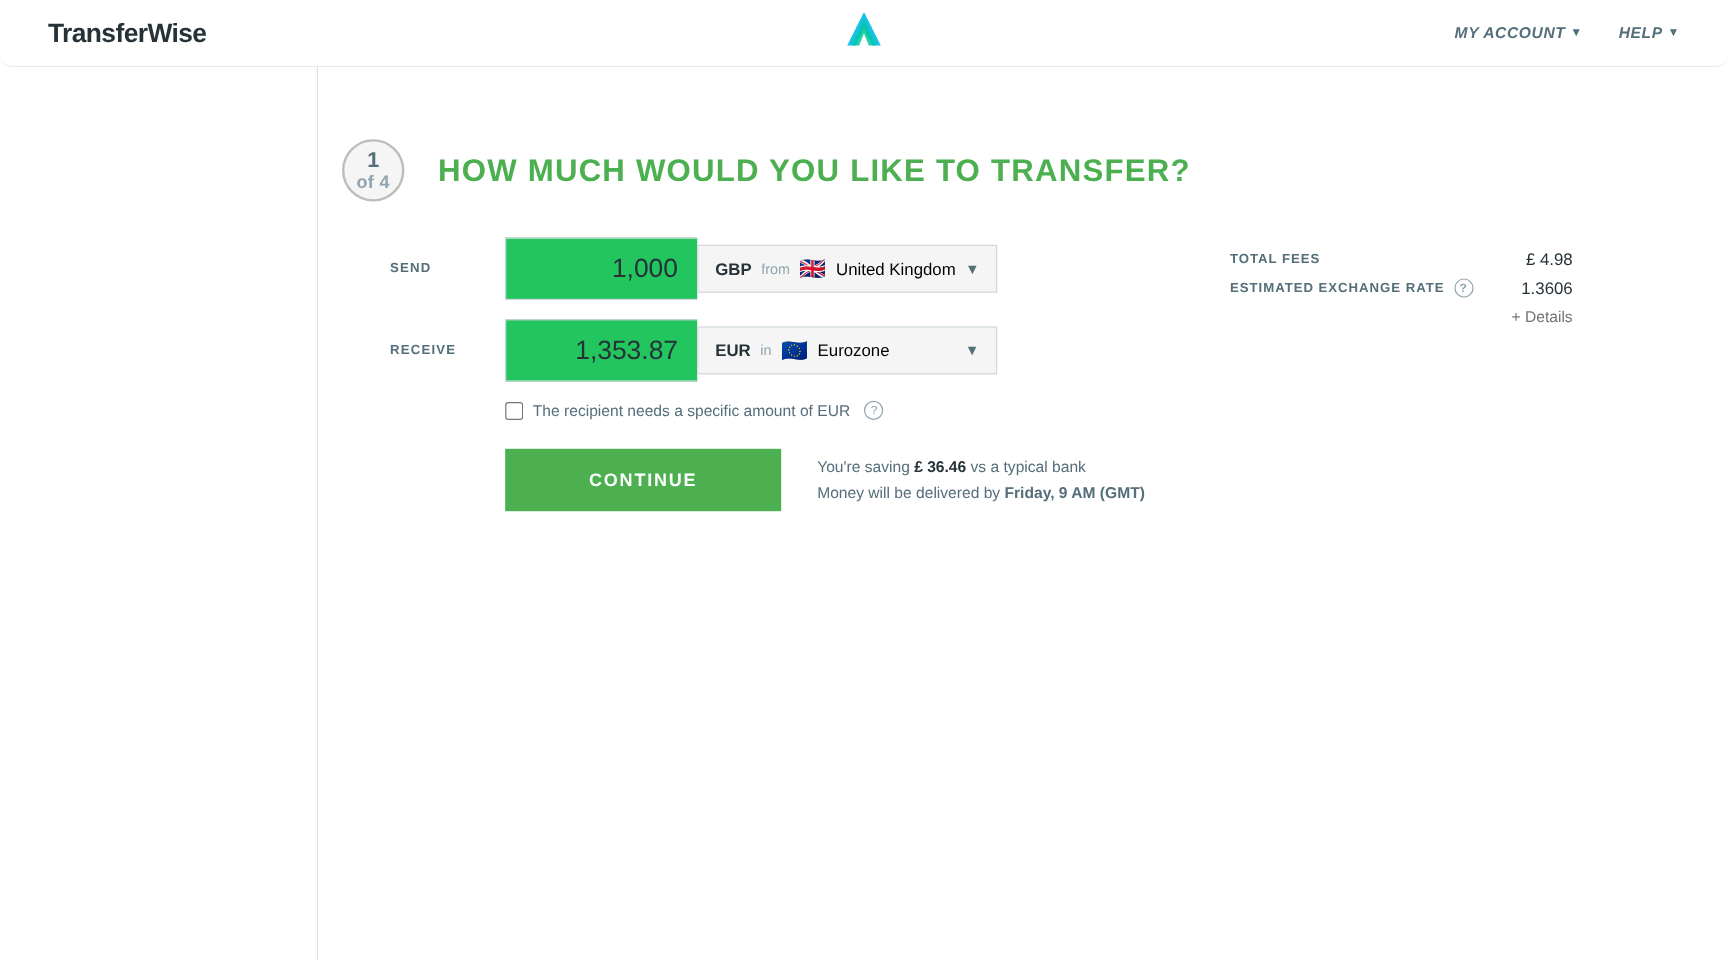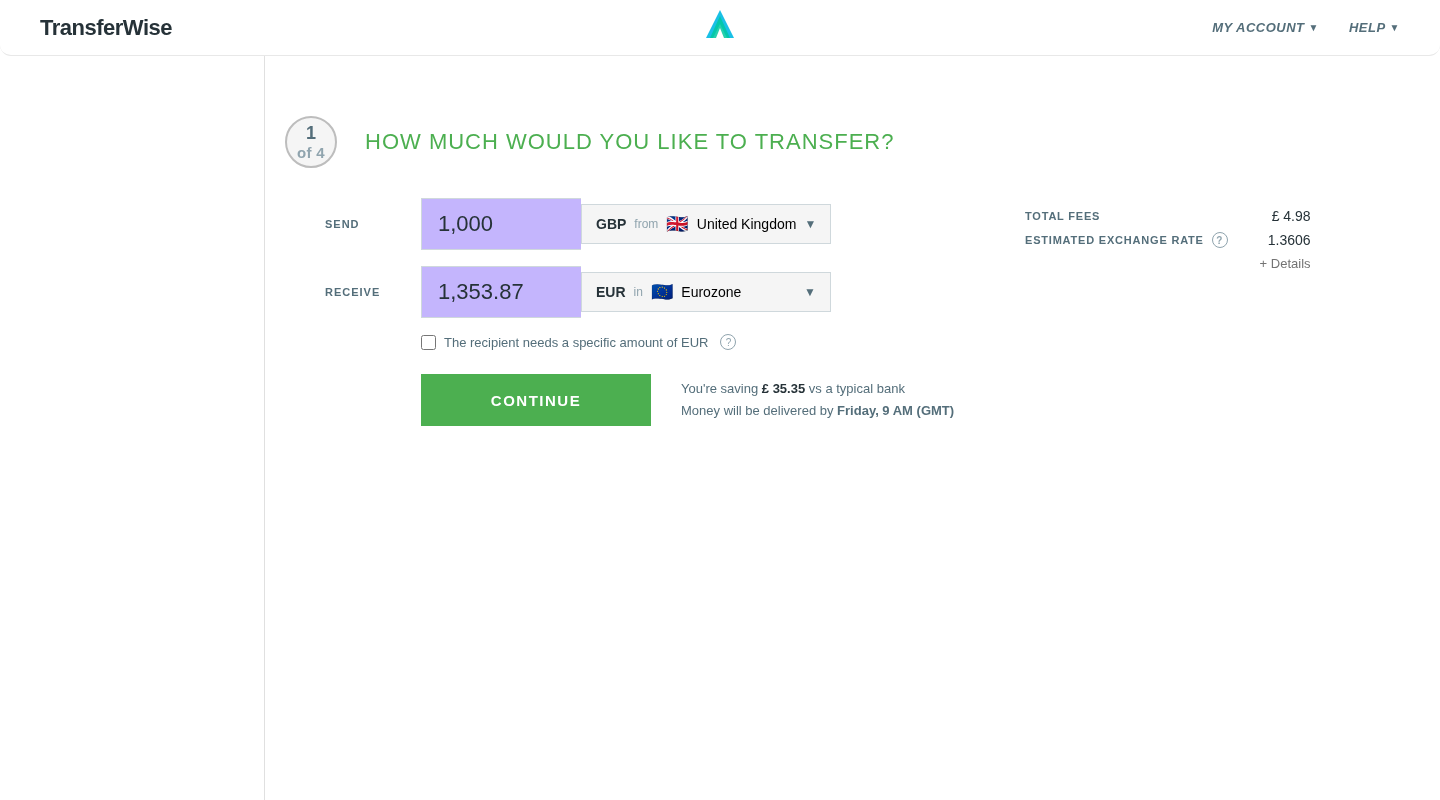--- a/index.html
+++ b/index.html
@@ -93,22 +93,22 @@
       margin-right: 28px;
       flex-shrink: 0;
     }
     .step-circle .of {
       font-size: 15px;
       color: #90a4ae;
       font-weight: 700;
       letter-spacing: 0.3px;
     }
     .page-title {
-      font-size: 22px;
-      font-weight: 400;
+      font-size: 26px;
+      font-weight: 700;
       color: #4caf50;
       letter-spacing: 1px;
       text-transform: uppercase;
     }
 
     
     .form-section {
       display: flex;
       gap: 0;
       align-items: flex-start;
@@ -134,23 +134,24 @@
       flex-shrink: 0;
     }
     .amount-input {
       width: 160px;
       height: 52px;
       border: 1px solid #cfd8dc;
       border-right: none;
       font-size: 22px;
       font-weight: 400;
       color: #263238;
+      text-align: right;
       padding: 0 16px;
       outline: none;
-      background: #c4b5fd;
+      background: #22c55e;
     }
     .currency-select {
       height: 40px;
       border: 1px solid #cfd8dc;
       background: #f5f5f5;
       display: flex;
       align-items: center;
       padding: 0 14px;
       cursor: pointer;
       gap: 8px;
@@ -344,21 +345,21 @@
           <input type="checkbox" style="">
           <span class="checkbox-label">The recipient needs a specific amount of EUR</span>
           <span class="help-circle">?</span>
         </div>
 
         <div class="action-row">
           <button class="continue-btn">CONTINUE</button>
           <div class="saving-info">
             <div>
               <span>You're saving</span>
-              <span class="highlight">£ 35.35</span>
+              <span class="highlight">£ 36.46</span>
               <span>vs a typical bank</span>
             </div>
             <div>
               <span>Money will be delivered by</span>
               <strong>Friday, 9 AM (GMT)</strong>
             </div>
           </div>
         </div>
 
       </div>

